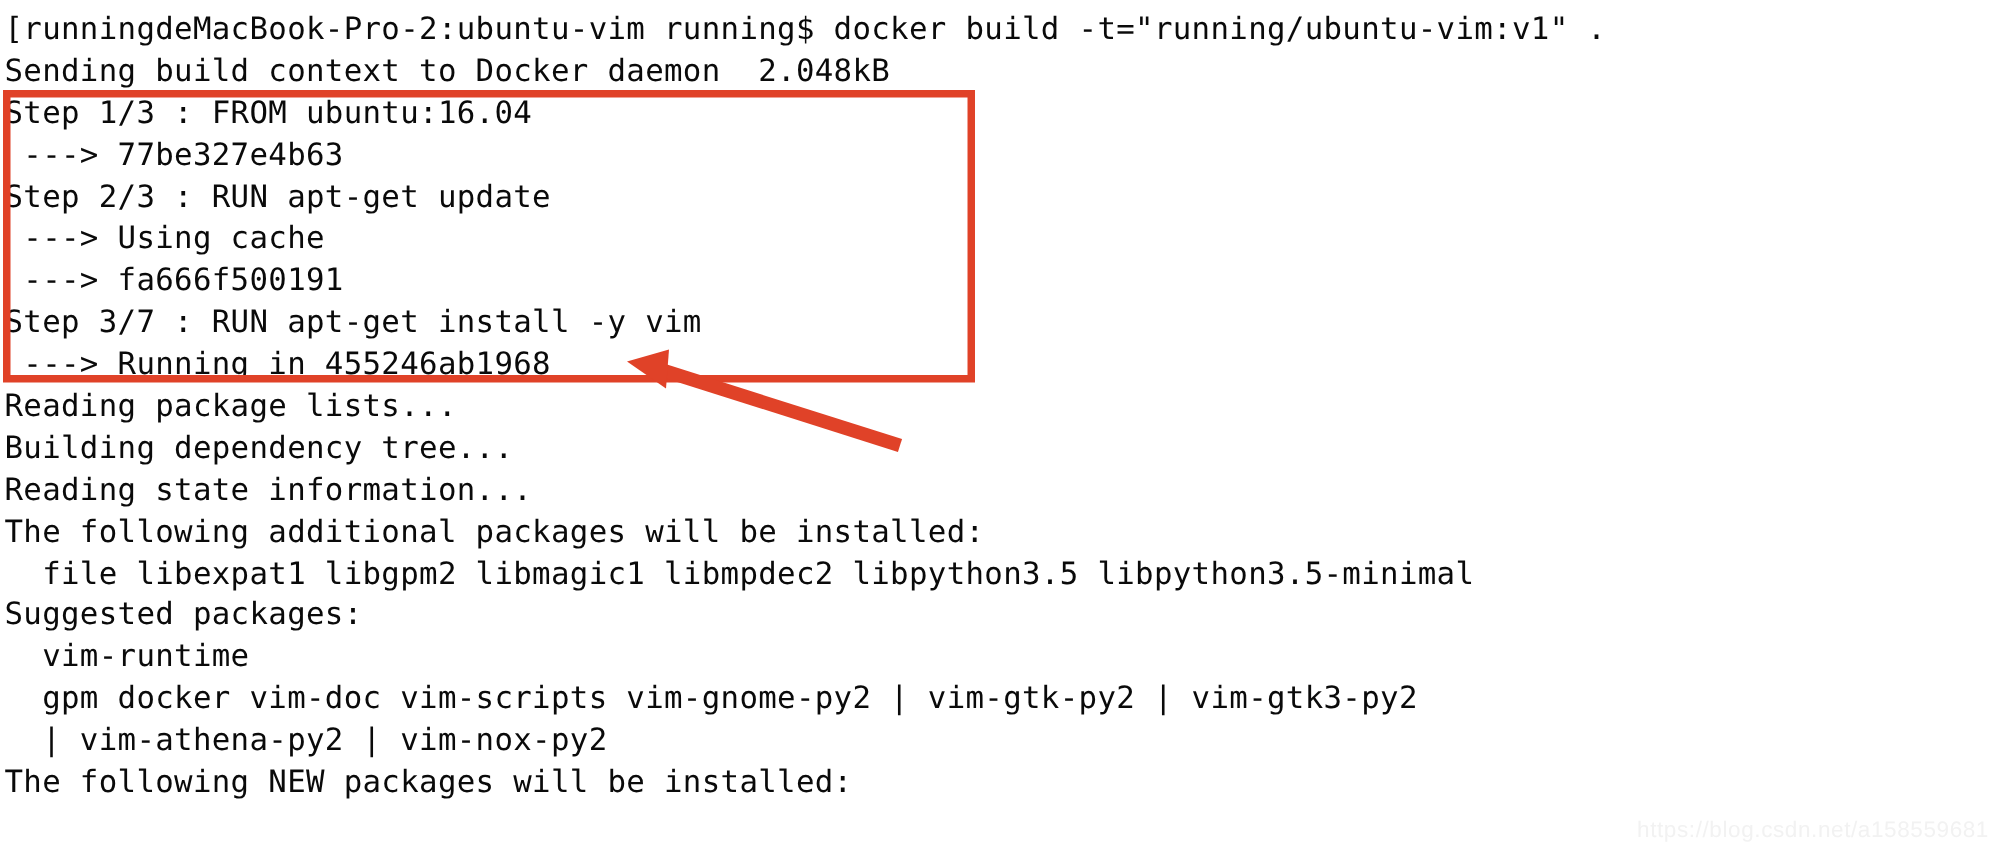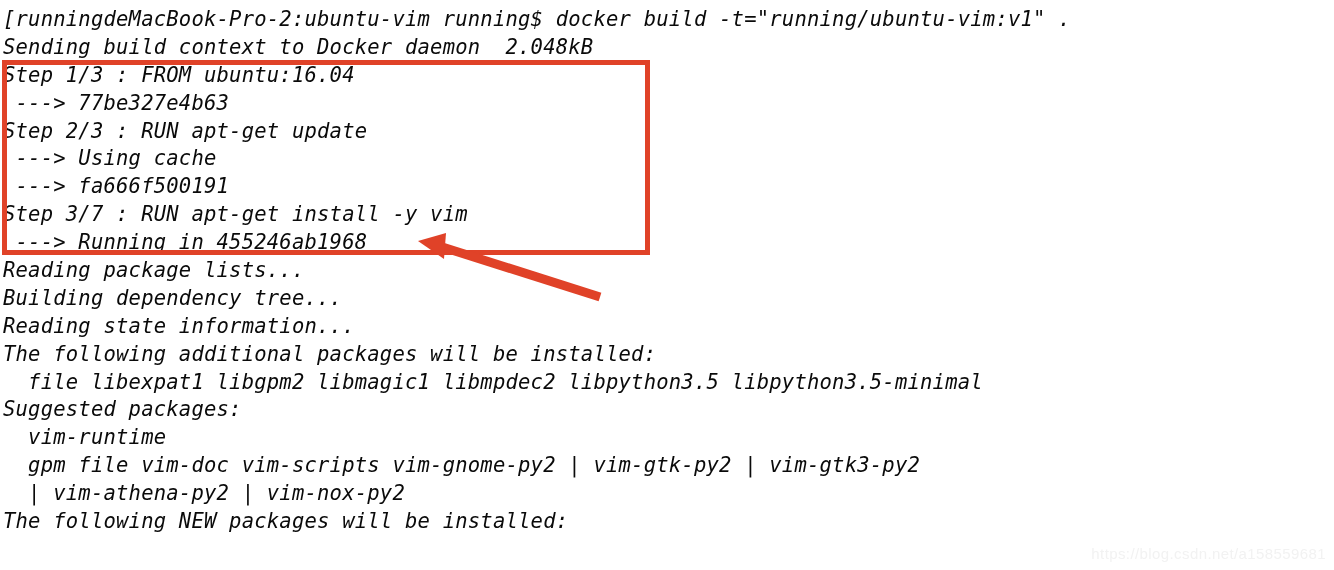--- a/index.html
+++ b/index.html
@@ -26,21 +26,20 @@
   .term-line {
     display: block;
     height: 27.9px;
     line-height: 27.9px;
     font-size: 20.5px;
     letter-spacing: 0.22px;
     color: #0a0a0a;
     white-space: pre;
     padding-left: 3px;
     font-family: "DejaVu Sans Mono", "Liberation Mono", monospace;
-    font-style: italic;
   }
   #highlight-box {
     position: absolute;
     left: 2px;
     top: 60px;
     width: 648px;
     height: 195px;
     border: 5px solid #e04228;
     box-sizing: border-box;
     pointer-events: none;
@@ -79,21 +78,21 @@
       <span class="term-line"> ---&gt; fa666f500191</span>
       <span class="term-line">Step 3/7 : RUN apt-get install -y vim</span>
       <span class="term-line"> ---&gt; Running in 455246ab1968</span>
       <span class="term-line">Reading package lists...</span>
       <span class="term-line">Building dependency tree...</span>
       <span class="term-line">Reading state information...</span>
       <span class="term-line">The following additional packages will be installed:</span>
       <span class="term-line">  file libexpat1 libgpm2 libmagic1 libmpdec2 libpython3.5 libpython3.5-minimal</span>
       <span class="term-line">Suggested packages:</span>
       <span class="term-line">  vim-runtime</span>
-      <span class="term-line">  gpm file vim-doc vim-scripts vim-gnome-py2 | vim-gtk-py2 | vim-gtk3-py2</span>
+      <span class="term-line">  gpm docker vim-doc vim-scripts vim-gnome-py2 | vim-gtk-py2 | vim-gtk3-py2</span>
       <span class="term-line">  | vim-athena-py2 | vim-nox-py2</span>
       <span class="term-line">The following NEW packages will be installed:</span>
     </div>
 
   <div id="highlight-box"></div>
 
   <svg id="annotation-arrow" viewBox="0 0 210 85" xmlns="http://www.w3.org/2000/svg">
     <g>
       <line x1="200" y1="72" x2="36" y2="20" stroke="#e04228" stroke-width="9" stroke-linecap="butt"></line>
       <polygon points="18,16 46,8 44,34" fill="#e04228"></polygon>

